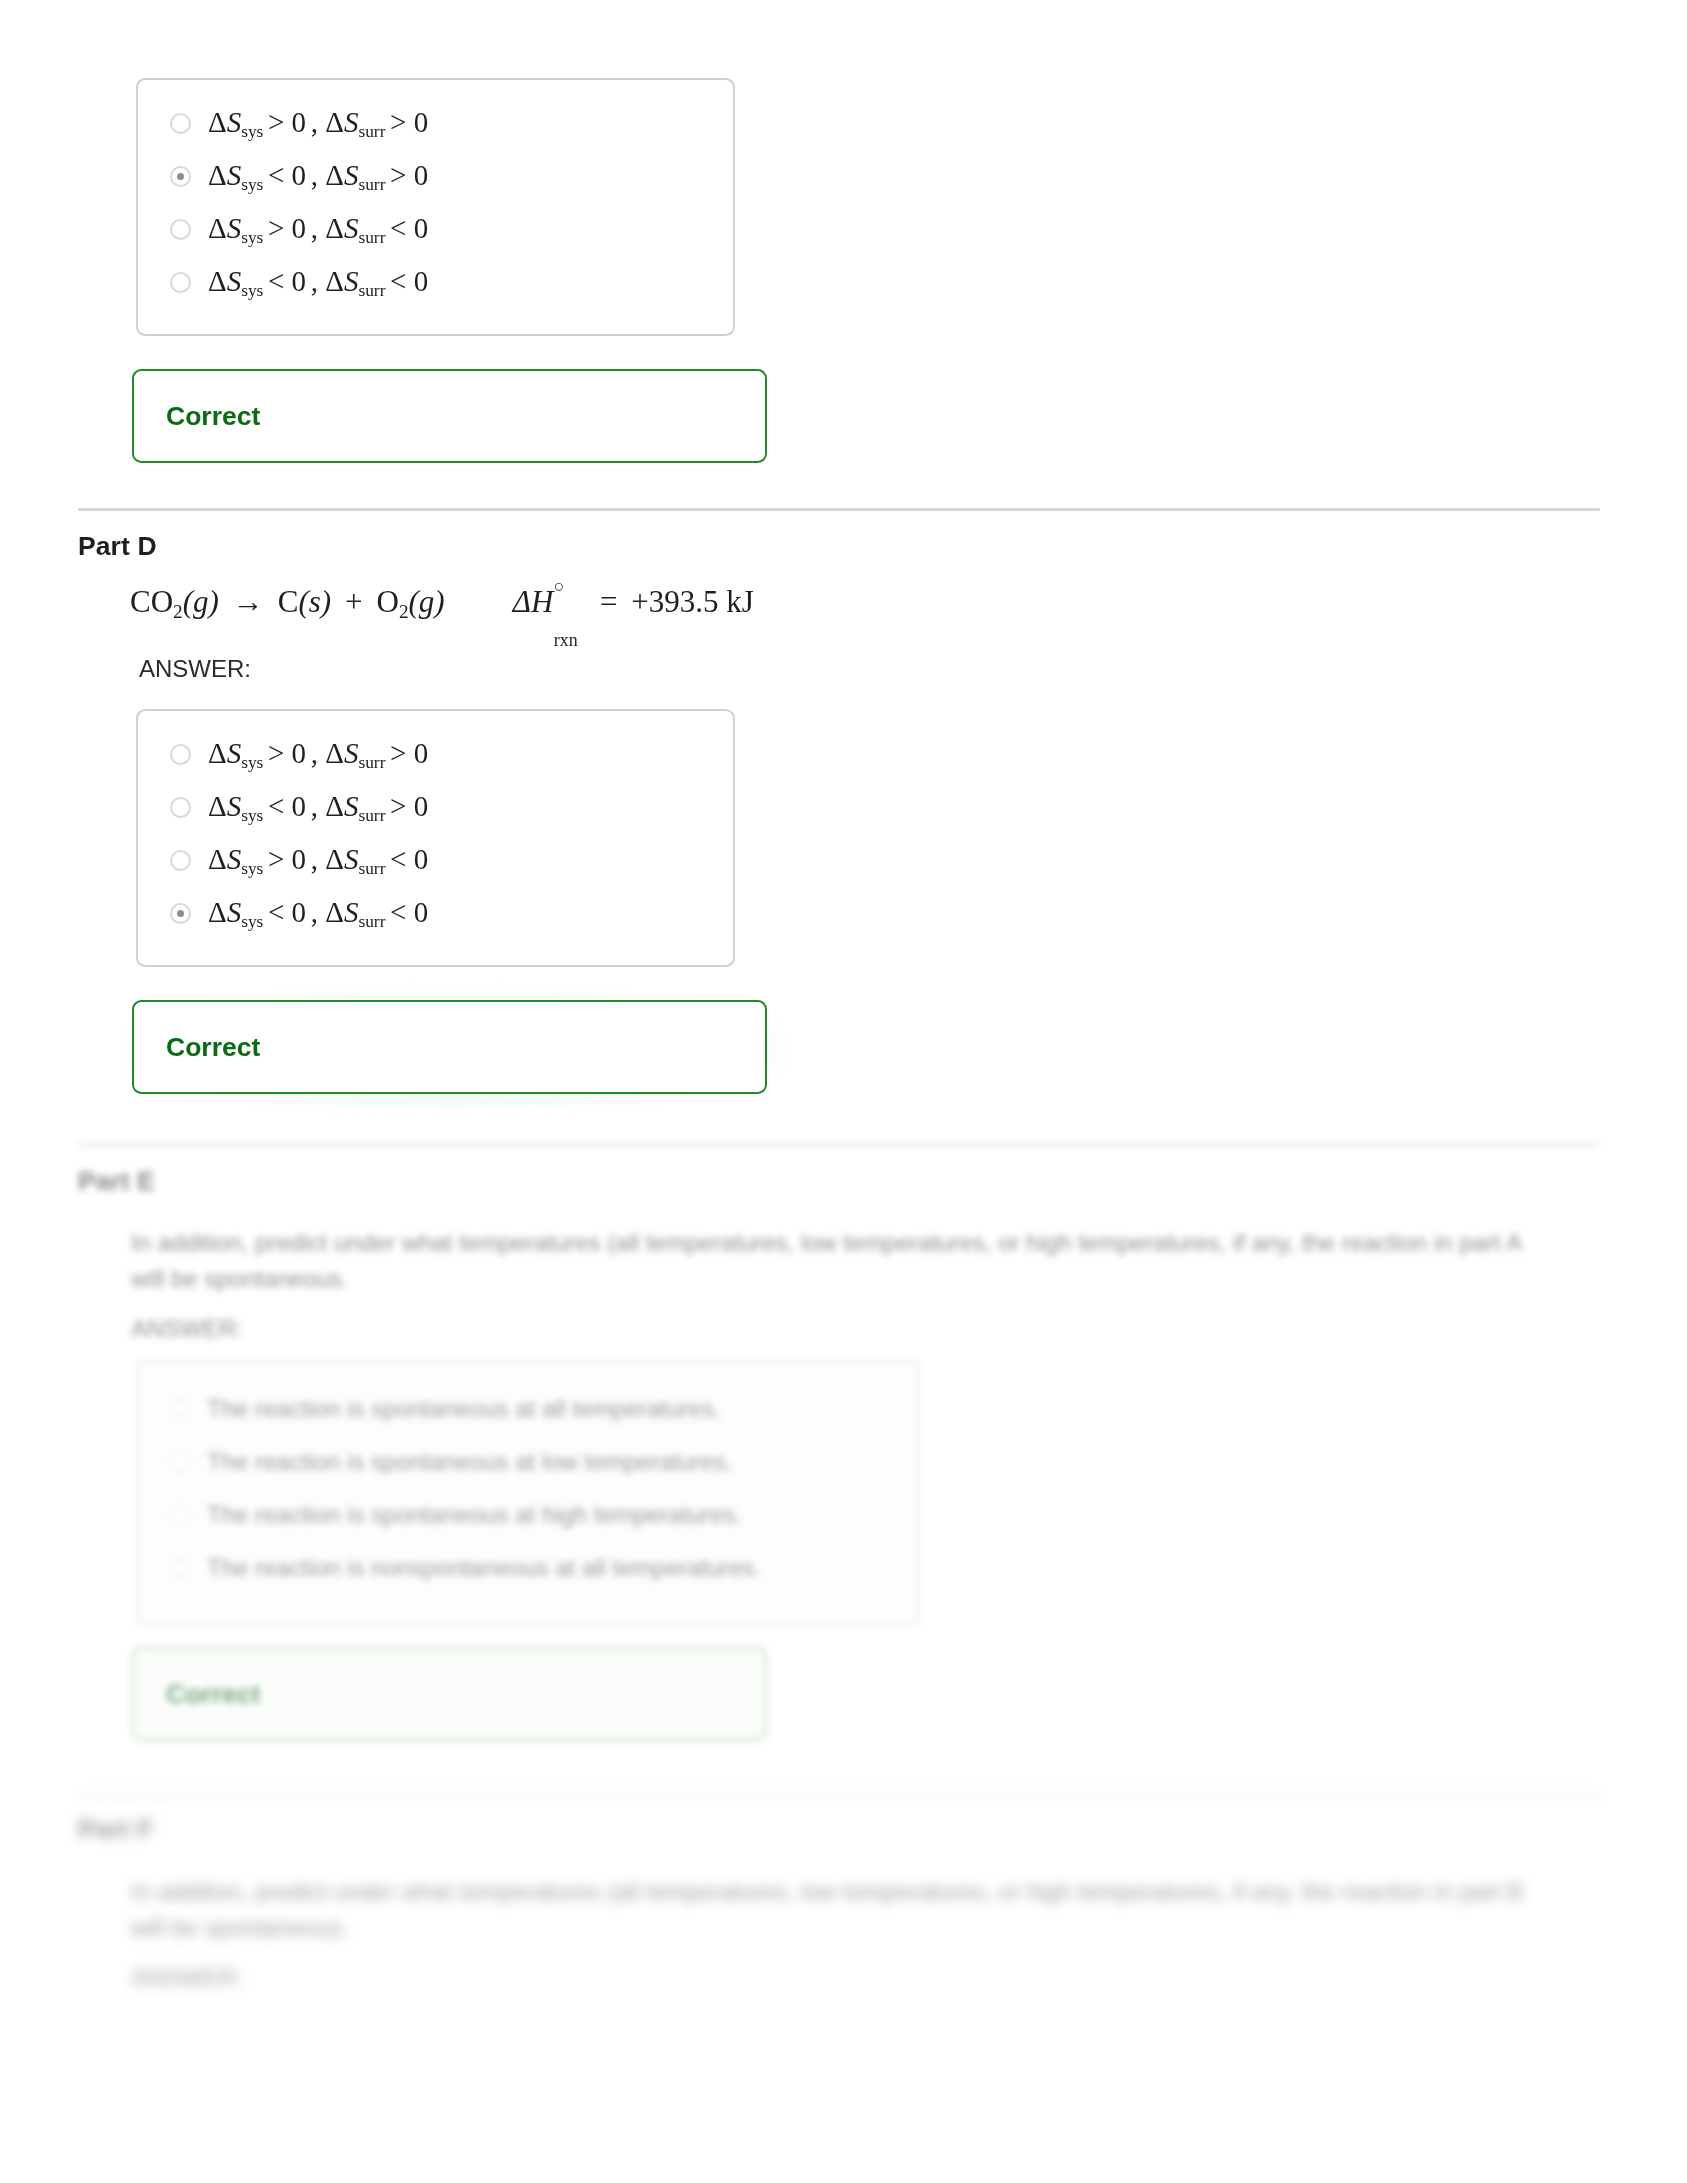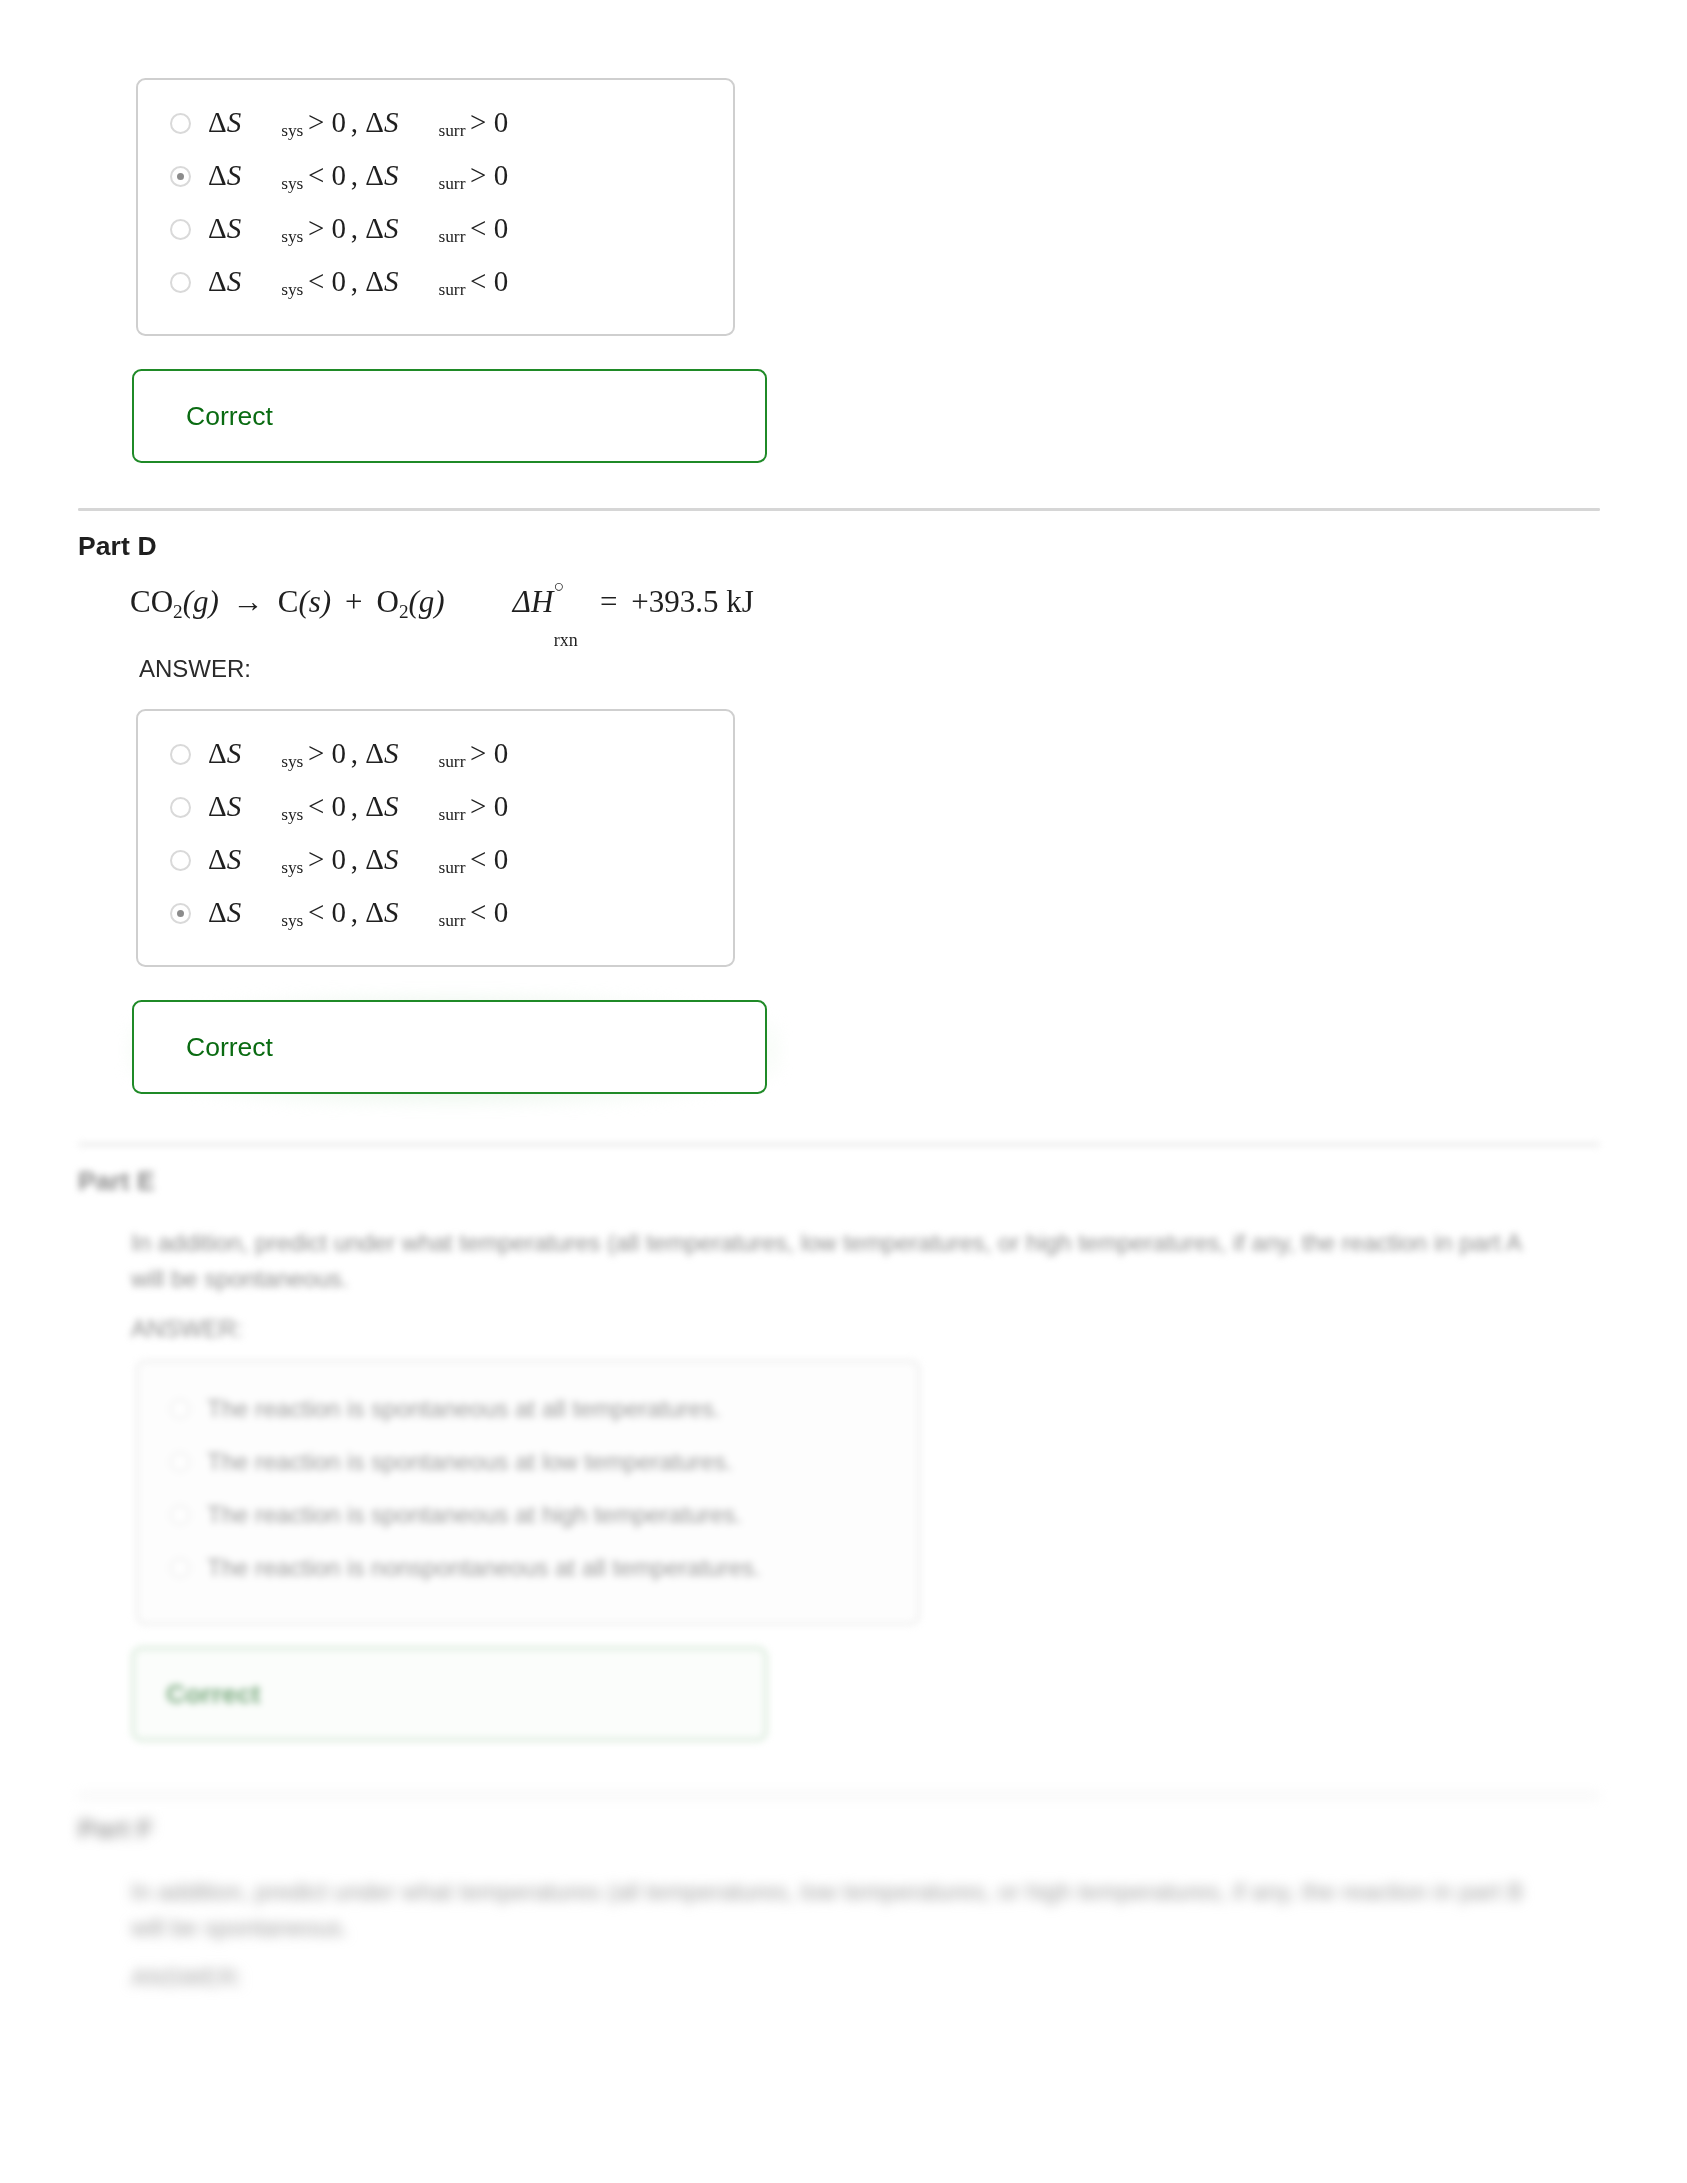--- a/index.html
+++ b/index.html
@@ -134,41 +134,39 @@
     font-family: "Liberation Serif", serif;
     font-size: 29px;
     color: #1f1f1f;
     white-space: nowrap;
   }
   .option-text .it { font-style: italic; }
   .option-text .sub {
     font-size: 0.60em;
     vertical-align: -0.28em;
     font-style: normal;
-    margin-left: 40px;
   }
   .option-text .op { display: inline-block; padding: 0 0.16em; }
 
   
   .correct-box {
     position: absolute;
     border: 2.6px solid #1f8a27;
     border-radius: 9.3px;
     background: #ffffff;
     box-sizing: border-box;
   }
   .correct-text {
     position: absolute;
     left: 32px;
     top: 50%;
     transform: translateY(-50%);
     font-size: 26.5px;
-    font-weight: normal;
+    font-weight: bold;
     color: #0a6b12;
-    margin-left: 20px;
   }
   .blur-md { filter: blur(3.6px); }
   .blur-lg { filter: blur(5.6px); }
 
   .faded-correct-box {
     position: absolute;
     border: 2.6px solid #bfdcc2;
     border-radius: 9.3px;
     background: #fbfdfb;
     box-sizing: border-box;

